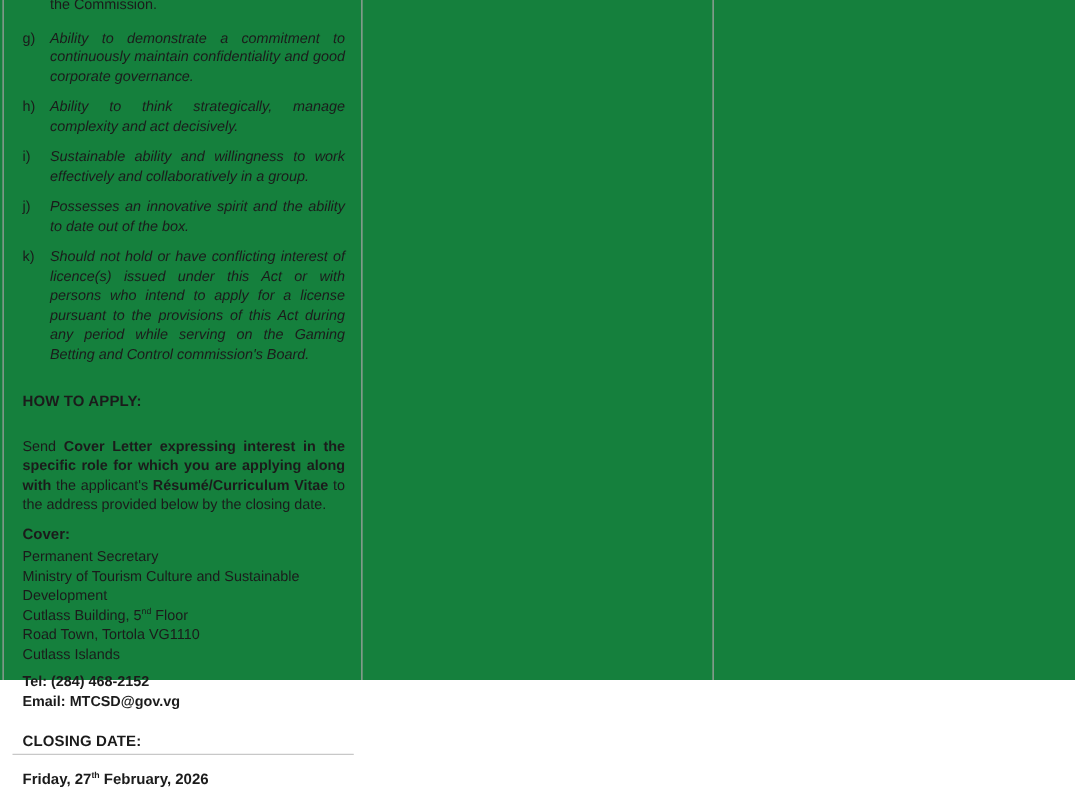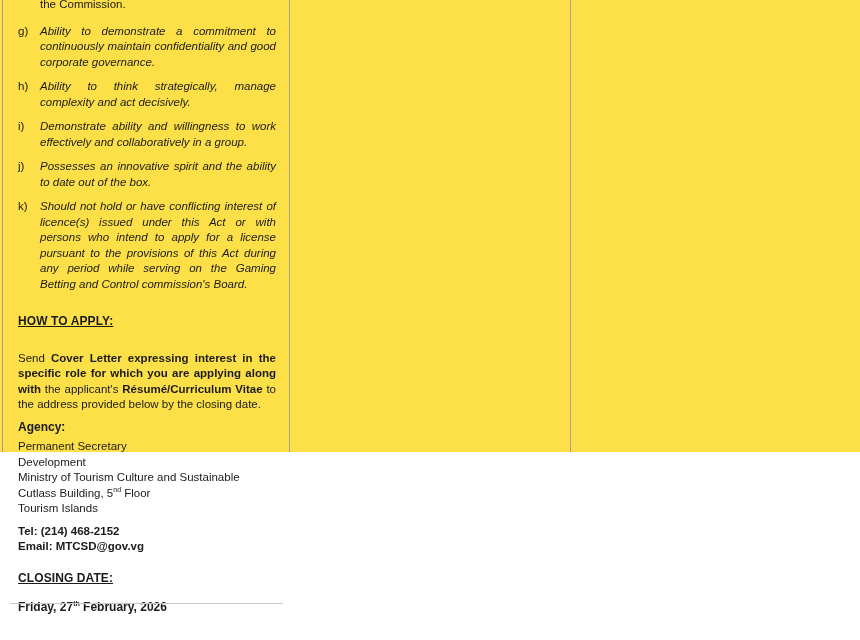--- a/index.html
+++ b/index.html
@@ -3,21 +3,21 @@
 <meta charset="utf-8">
 <style>
   * { margin: 0; padding: 0; box-sizing: border-box; }
   html, body {
     width: 860px; height: 640px;
     background: #ffffff;
     font-family: "Liberation Sans", "DejaVu Sans", sans-serif;
     color: #1b1b1b;
     overflow: hidden;
   }
-  .page { position: relative; width: 860px; height: 452px; background: #fde047; }
+  .page { position: relative; width: 860px; height: 544px; background: #15803d; }
 
   .vline { position: absolute; top: 0; bottom: 0; width: 1px; background: #a3a3a3; }
   .vline-left { left: 2px; background: #9e9e9e; }
   .vline-col1 { left: 289px; }
   .vline-col2 { left: 570px; }
 
   .left-col {
     position: absolute;
     left: 18px; top: -3px;
     width: 258px;
@@ -30,21 +30,20 @@
   ul.qual-list { list-style: none; margin-top: 11px; }
   ul.qual-list li { display: flex; }
   ul.qual-list li + li { margin-top: 9px; }
   .ql-label { flex: 0 0 22px; }
   .ql-text { flex: 1 1 auto; text-align: justify; font-style: italic; }
 
   .section-heading {
     font-weight: bold;
     font-size: 12px;
     letter-spacing: 0.1px;
-    text-decoration: underline;
   }
   .how-heading { margin-top: 22px; }
   .send-para { margin-top: 21px; text-align: justify; }
   .send-para .b { font-weight: bold; }
 
   .agency-label { font-weight: bold; font-size: 12px; margin-top: 7px; }
   .address-block { margin-top: 4px; }
   .contact-block { margin-top: 7px; font-weight: bold; }
   .closing-heading { margin-top: 16px; }
   .closing-date { margin-top: 14px; font-weight: bold; font-size: 12px; }
@@ -75,48 +74,49 @@
       <li>
         <span class="ql-label">g)</span>
         <span class="ql-text">Ability to demonstrate a commitment to continuously maintain confidentiality and good corporate governance.</span>
       </li>
       <li>
         <span class="ql-label">h)</span>
         <span class="ql-text">Ability to think strategically, manage complexity and act decisively.</span>
       </li>
       <li>
         <span class="ql-label">i)</span>
-        <span class="ql-text">Demonstrate ability and willingness to work effectively and collaboratively in a group.</span>
+        <span class="ql-text">Sustainable ability and willingness to work effectively and collaboratively in a group.</span>
       </li>
       <li>
         <span class="ql-label">j)</span>
         <span class="ql-text">Possesses an innovative spirit and the ability to date out of the box.</span>
       </li>
       <li>
         <span class="ql-label">k)</span>
         <span class="ql-text">Should not hold or have conflicting interest of licence(s) issued under this Act or with persons who intend to apply for a license pursuant to the provisions of this Act during any period while serving on the Gaming Betting and Control commission's Board.</span>
       </li>
     </ul>
 
     <div class="section-heading how-heading">HOW TO APPLY:</div>
 
     <p class="send-para"><span>Send </span><span class="b">Cover Letter expressing interest in the specific role for which you are applying along with</span><span> the applicant's </span><span class="b">Résumé/Curriculum Vitae</span><span> to the address provided below by the closing date.</span></p>
 
-    <div class="agency-label">Agency:</div>
+    <div class="agency-label">Cover:</div>
 
     <div class="address-block">
       <div>Permanent Secretary</div>
+      <div>Ministry of Tourism Culture and Sustainable</div>
       <div>Development</div>
-      <div>Ministry of Tourism Culture and Sustainable</div>
       <div><span>Cutlass Building, 5</span><sup>nd</sup><span> Floor</span></div>
-      <div>Tourism Islands</div>
+      <div>Road Town, Tortola VG1110</div>
+      <div>Cutlass Islands</div>
     </div>
 
     <div class="contact-block">
-      <div>Tel: (214) 468-2152</div>
+      <div>Tel: (284) 468-2152</div>
       <div>Email: MTCSD@gov.vg</div>
     </div>
 
     <div class="section-heading closing-heading">CLOSING DATE:</div>
 
     <div class="closing-date"><span>Friday, 27</span><sup>th</sup><span> February, 2026</span></div>
 
   </div>
 
   <div class="hrule"></div>

